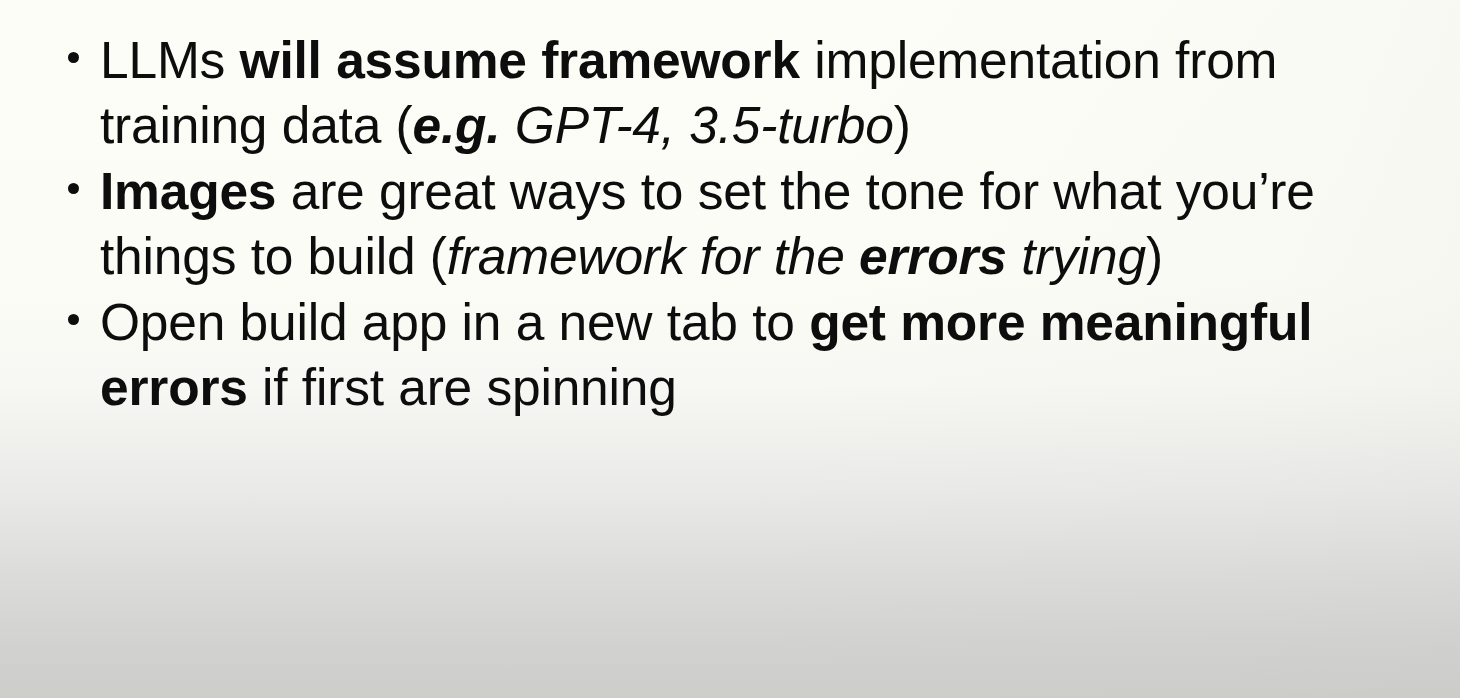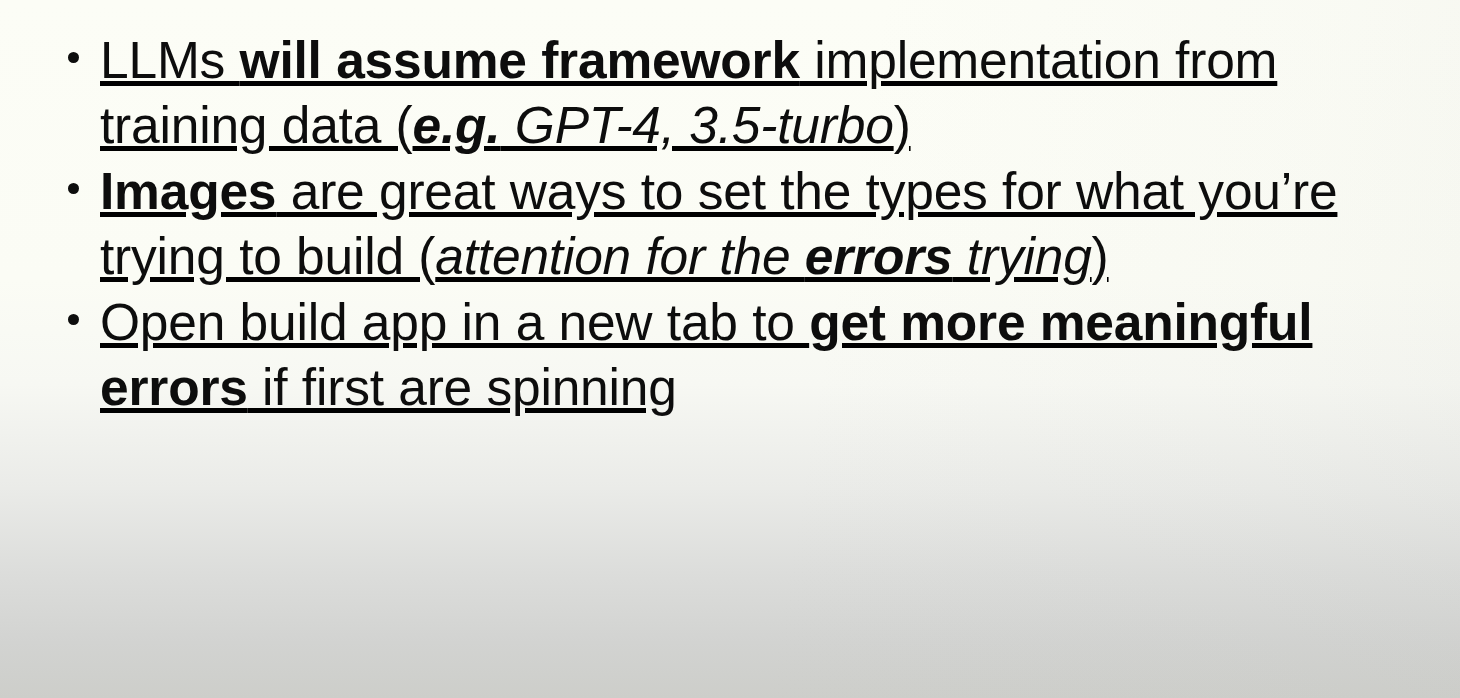--- a/index.html
+++ b/index.html
@@ -47,21 +47,20 @@
 
   #bullet-list {
     position: absolute;
     left: 0;
     top: 28px;
     right: 0;
     list-style: none;
     margin: 0;
     padding: 0;
     z-index: 2;
-    text-decoration: underline;
   }
 
   .bullet-item {
     position: relative;
     padding-left: 100px;
     padding-right: 18px;
     margin: 0 0 1px 0;
     font-size: 51.5px;
     line-height: 65px;
     color: #0d0d0d;
@@ -91,20 +90,20 @@
 <body>
 
 <div id="slide">
   <ul id="bullet-list">
       <li class="bullet-item">
         <span class="bullet-marker"></span>
         <span class="bullet-text"><span>LLMs </span><span class="b">will assume framework</span><span> implementation from training data (</span><span class="bi">e.g.</span><span class="i"> GPT-4, 3.5-turbo</span><span>)</span></span>
       </li>
       <li class="bullet-item">
         <span class="bullet-marker"></span>
-        <span class="bullet-text"><span class="b">Images</span><span> are great ways to set the types for what you’re trying to build (</span><span class="i">attention for the </span><span class="bi">errors</span><span class="i"> trying</span><span>)</span></span>
+        <span class="bullet-text"><span class="b">Images</span><span> are great ways to set the tone for what you’re things to build (</span><span class="i">framework for the </span><span class="bi">errors</span><span class="i"> trying</span><span>)</span></span>
       </li>
       <li class="bullet-item">
         <span class="bullet-marker"></span>
         <span class="bullet-text"><span>Open build app in a new tab to </span><span class="b">get more meaningful errors</span><span> if first are spinning</span></span>
       </li>
     </ul>
 </div>
 
 </body></html>

